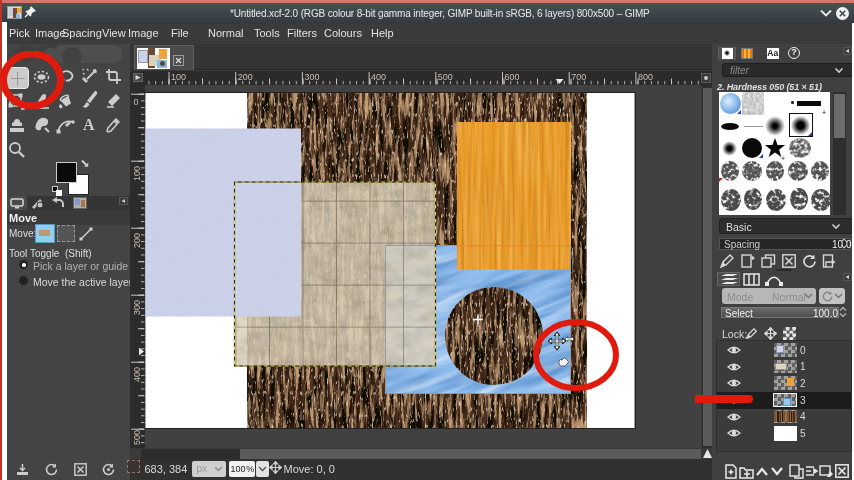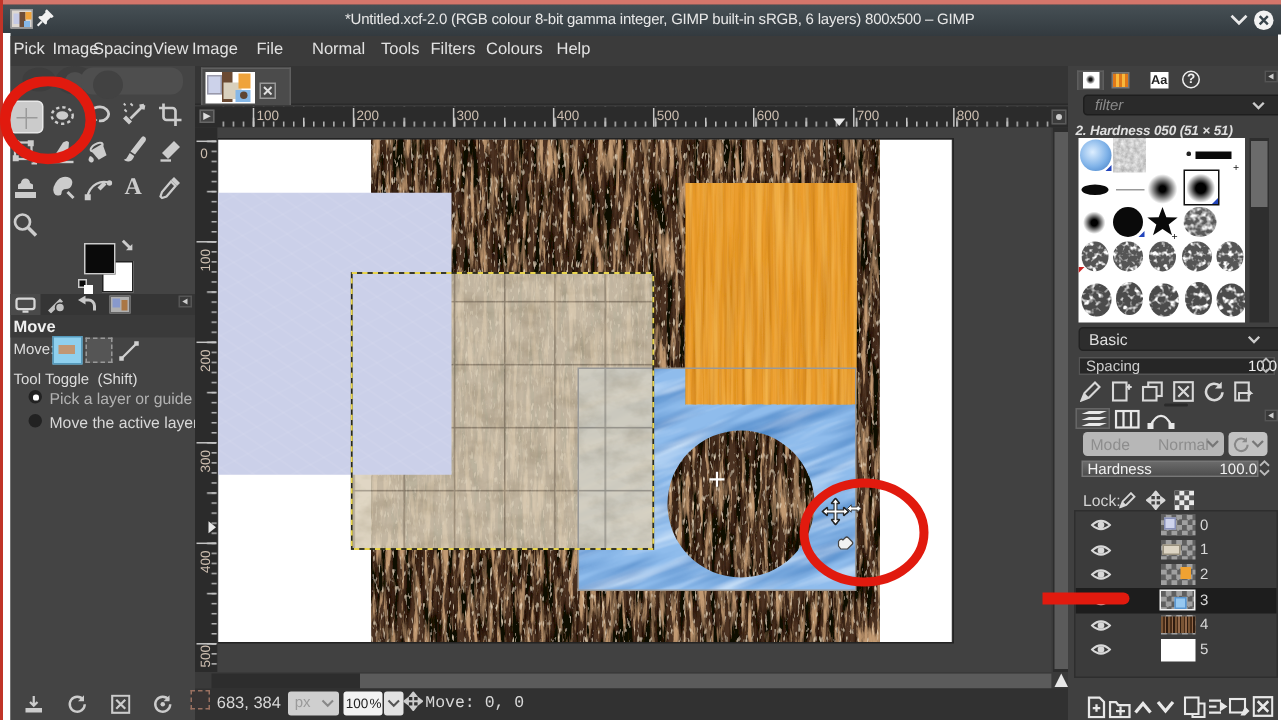--- a/index.html
+++ b/index.html
@@ -445,21 +445,21 @@
         <path d="M1 1 L4.5 4.5 L8 1" stroke="#888" stroke-width="1.4" fill="none"></path>
       </svg>
  <div class="abs" style="left:99px;top:417px;width:26px;height:16px;background:#f2f2f2;border-radius:2px;color:#222;font-size:9px;padding:3px 0 0 2px;">100 %</div>
  <div class="abs" style="left:126px;top:417px;width:13px;height:16px;background:#e2e2e2;border-radius:2px;"></div>
  <svg class="abs" style="left:128px;top:422px;" width="9" height="6" viewBox="0 0 9 6">
         <path d="M1 1 L4.5 4.5 L8 1" stroke="#555" stroke-width="1.4" fill="none"></path>
       </svg>
  <svg class="abs" style="left:139px;top:417px;" width="13" height="13" viewBox="0 0 13 13">
         <path d="M6.5 0.5 v12 M0.5 6.5 h12 M6.5 0.5 l-2 2.5 h4z M6.5 12.5 l-2-2.5 h4z M0.5 6.5 l2.5-2 v4z M12.5 6.5 l-2.5-2 v4z" stroke="#cccccc" stroke-width="1.2" fill="#cccccc"></path>
       </svg>
- <div class="abs" style="left:154px;top:419px;color:#d8d8d8;font-size:11px;font-family:Liberation Mono, monospace;">Move: 0, 0</div>
+ <div class="abs" style="left:154px;top:419px;color:#d8d8d8;font-size:11px;">Move: 0, 0</div>
 </div>
 
 <div class="abs" id="rightdock" style="left:712px;top:44px;width:142px;height:436px;background:#404040;">
  
  <div class="abs" style="left:6px;top:2.5px;width:18px;height:13px;background:#4e4e4e;border:1px solid #5e5e5e;border-bottom:none;"></div>
  <div class="abs" style="left:9.5px;top:3.5px;width:11px;height:11px;background:#ffffff;"></div>
  <div class="abs" style="left:12px;top:6px;width:6px;height:6px;background:radial-gradient(#111 20%,rgba(17,17,17,0) 75%);border-radius:50%;"></div>
  <div class="abs" style="left:29px;top:3.5px;width:12px;height:11px;background:repeating-linear-gradient(90deg,#e07818 0 2px,#f8b83c 2px 4px);border:0.5px solid #777;"></div>
  <div class="abs" style="left:54.5px;top:3.5px;width:12.5px;height:11px;background:#ffffff;color:#222;font-size:8.5px;font-weight:bold;text-align:center;line-height:11px;">Aa</div>
  <div class="abs" style="left:76px;top:3px;width:12px;height:12px;border:1.6px solid #f0f0f0;border-radius:50%;color:#f0f0f0;font-size:9px;font-weight:bold;text-align:center;line-height:9px;">?</div>
@@ -610,21 +610,21 @@
  <div class="abs" style="left:107px;top:244px;width:26px;height:16px;background:#c2c2c2;border-radius:3px;"></div>
  <svg class="abs" style="left:110px;top:246.5px;" width="11" height="11" viewBox="0 0 13 13">
         <path d="M10.5 3.5 a5 5 0 1 0 1 3" stroke="#888" stroke-width="1.6" fill="none"></path>
         <path d="M11 0.5 v4 h-4z" fill="#888"></path>
       </svg>
  <svg class="abs" style="left:122px;top:249px;" width="9" height="7" viewBox="0 0 9 7">
         <path d="M1 1 L4.5 4.5 L8 1" stroke="#777" stroke-width="1.5" fill="none"></path>
       </svg>
  
  <div class="abs" style="left:9px;top:263px;width:118px;height:11px;background:linear-gradient(#6a6a6a,#4e4e4e);border:1px solid #777;"></div>
- <div class="abs" style="left:13px;top:263.5px;color:#f2f2f2;font-size:10px;">Hardness</div>
+ <div class="abs" style="left:13px;top:263.5px;color:#f2f2f2;font-size:10px;">Select</div>
  <div class="abs" style="left:101px;top:263.5px;color:#f2f2f2;font-size:10px;">100.0</div>
  <svg class="abs" style="left:127px;top:262px;" width="8" height="12" viewBox="0 0 8 12">
         <path d="M1 4.5 L4 1.5 L7 4.5 M1 7.5 L4 10.5 L7 7.5" stroke="#bbb" stroke-width="1.2" fill="none"></path>
       </svg>
  
  <div class="abs" style="left:10px;top:284px;color:#d5d5d5;font-size:10.5px;">Lock:</div>
  <svg class="abs" style="left:34px;top:284px;" width="12" height="11" viewBox="0 0 15 14">
         <path d="M1 13 l2-5 7-7 3 3 -7 7z" fill="none" stroke="#d8d8d8" stroke-width="1.6"></path>
         <path d="M1 13 l2-5 3 3z" fill="#d8d8d8"></path>
       </svg>

